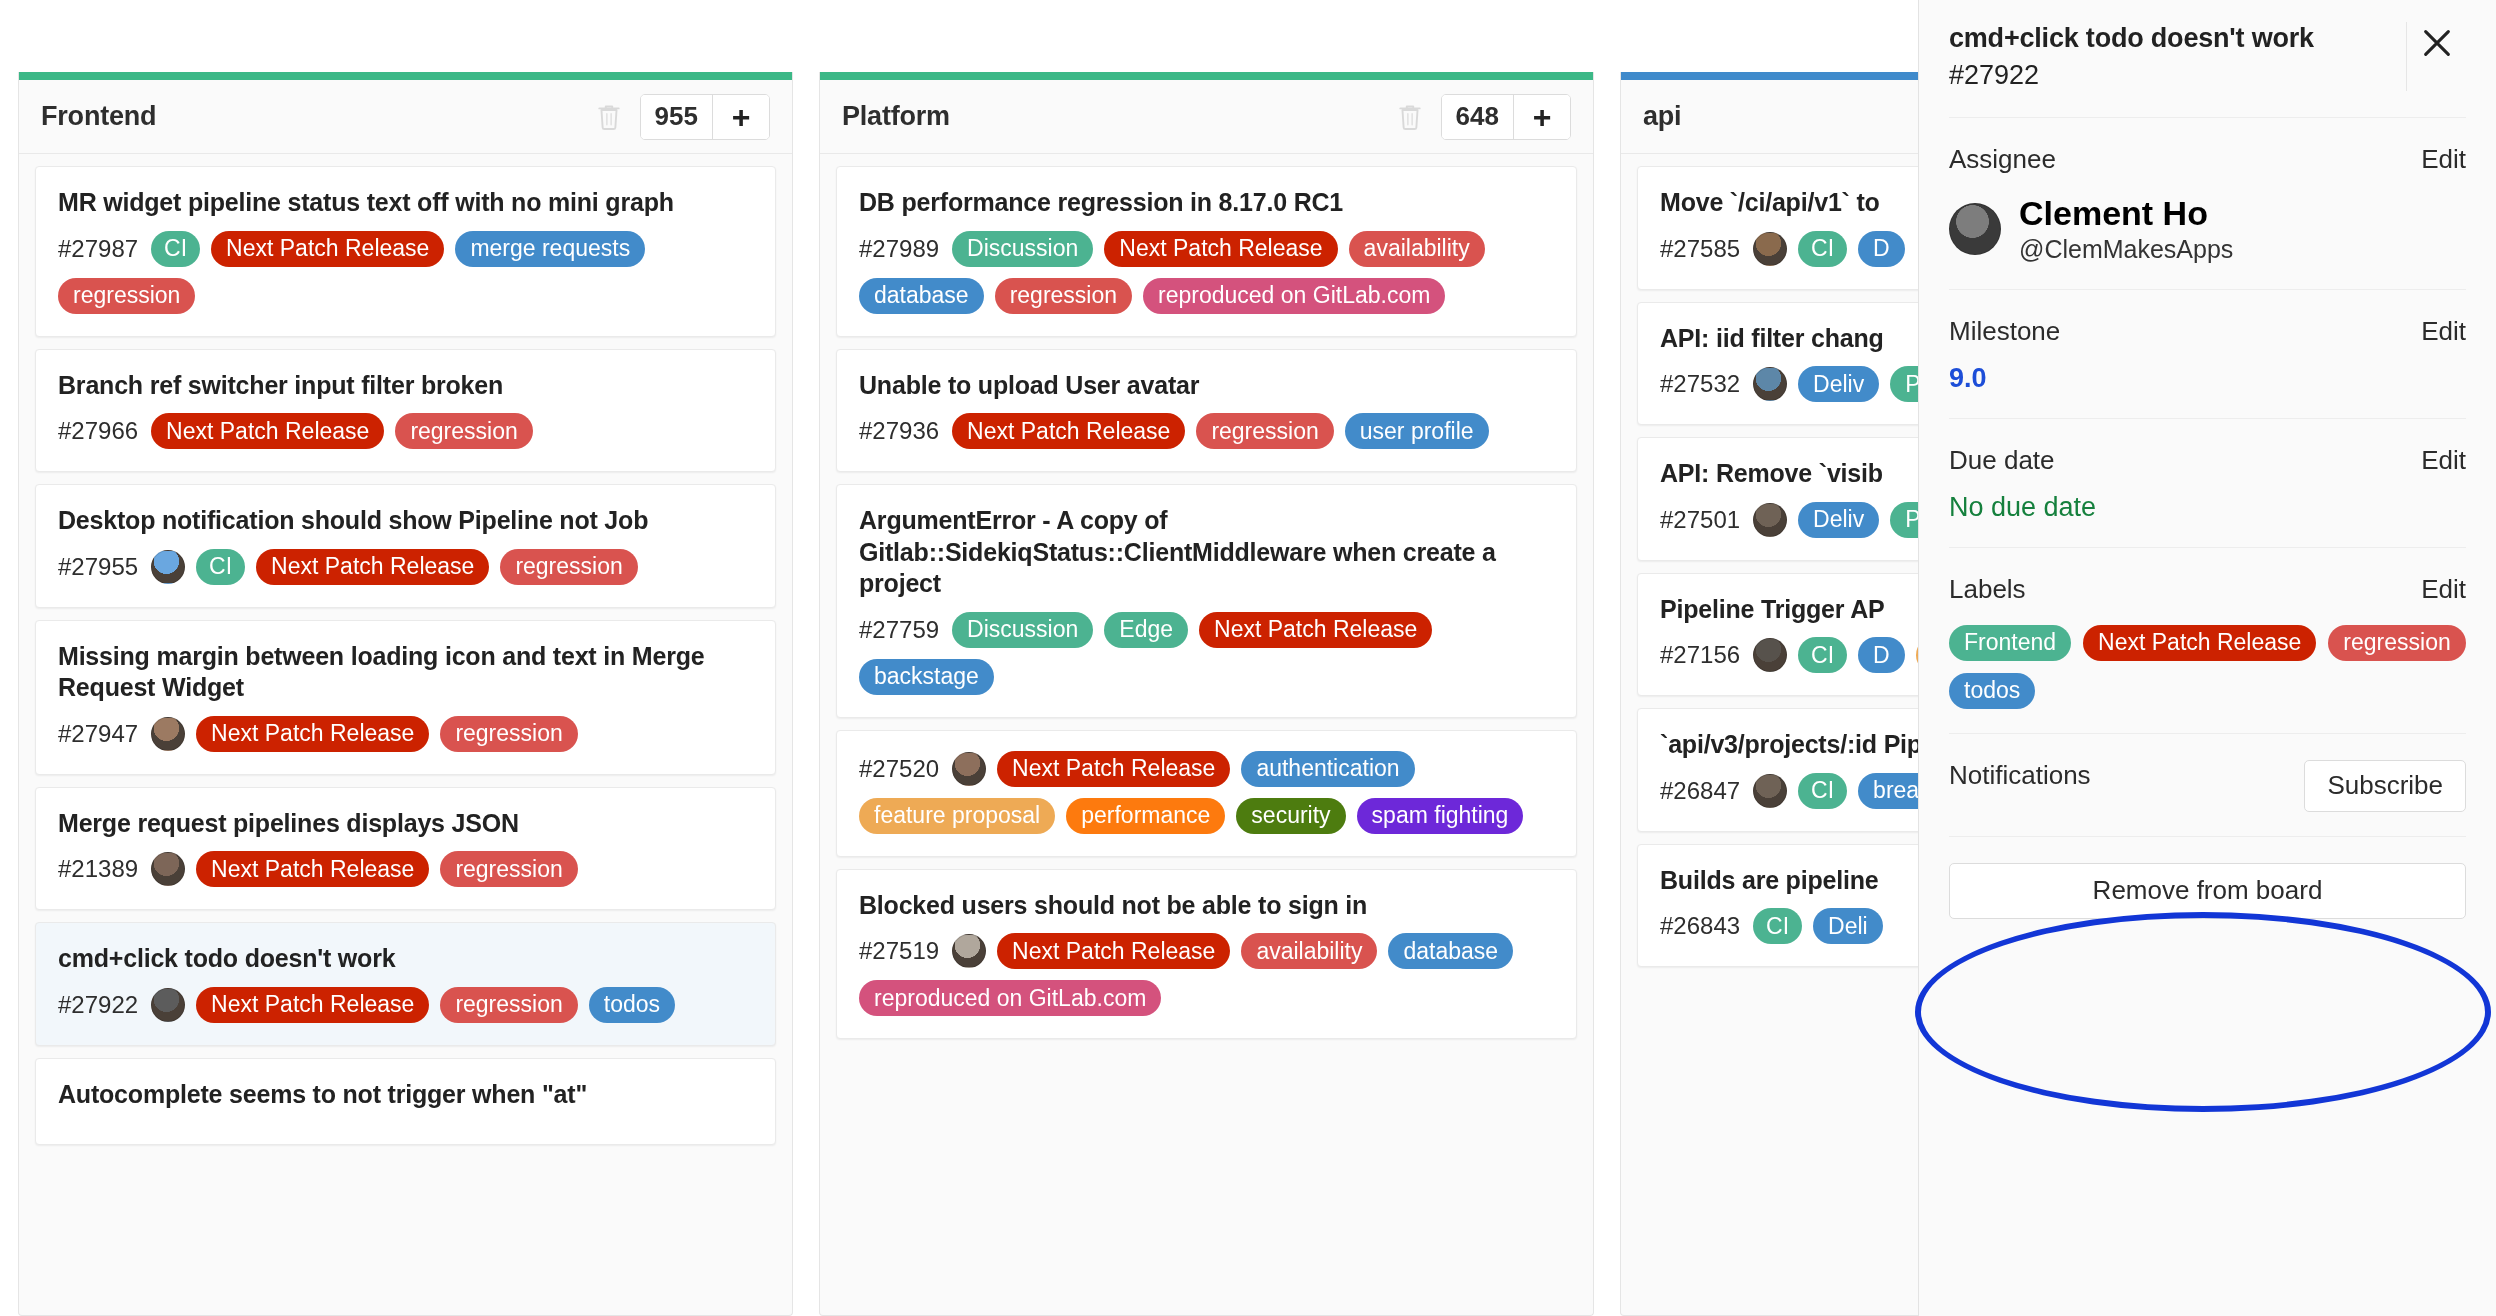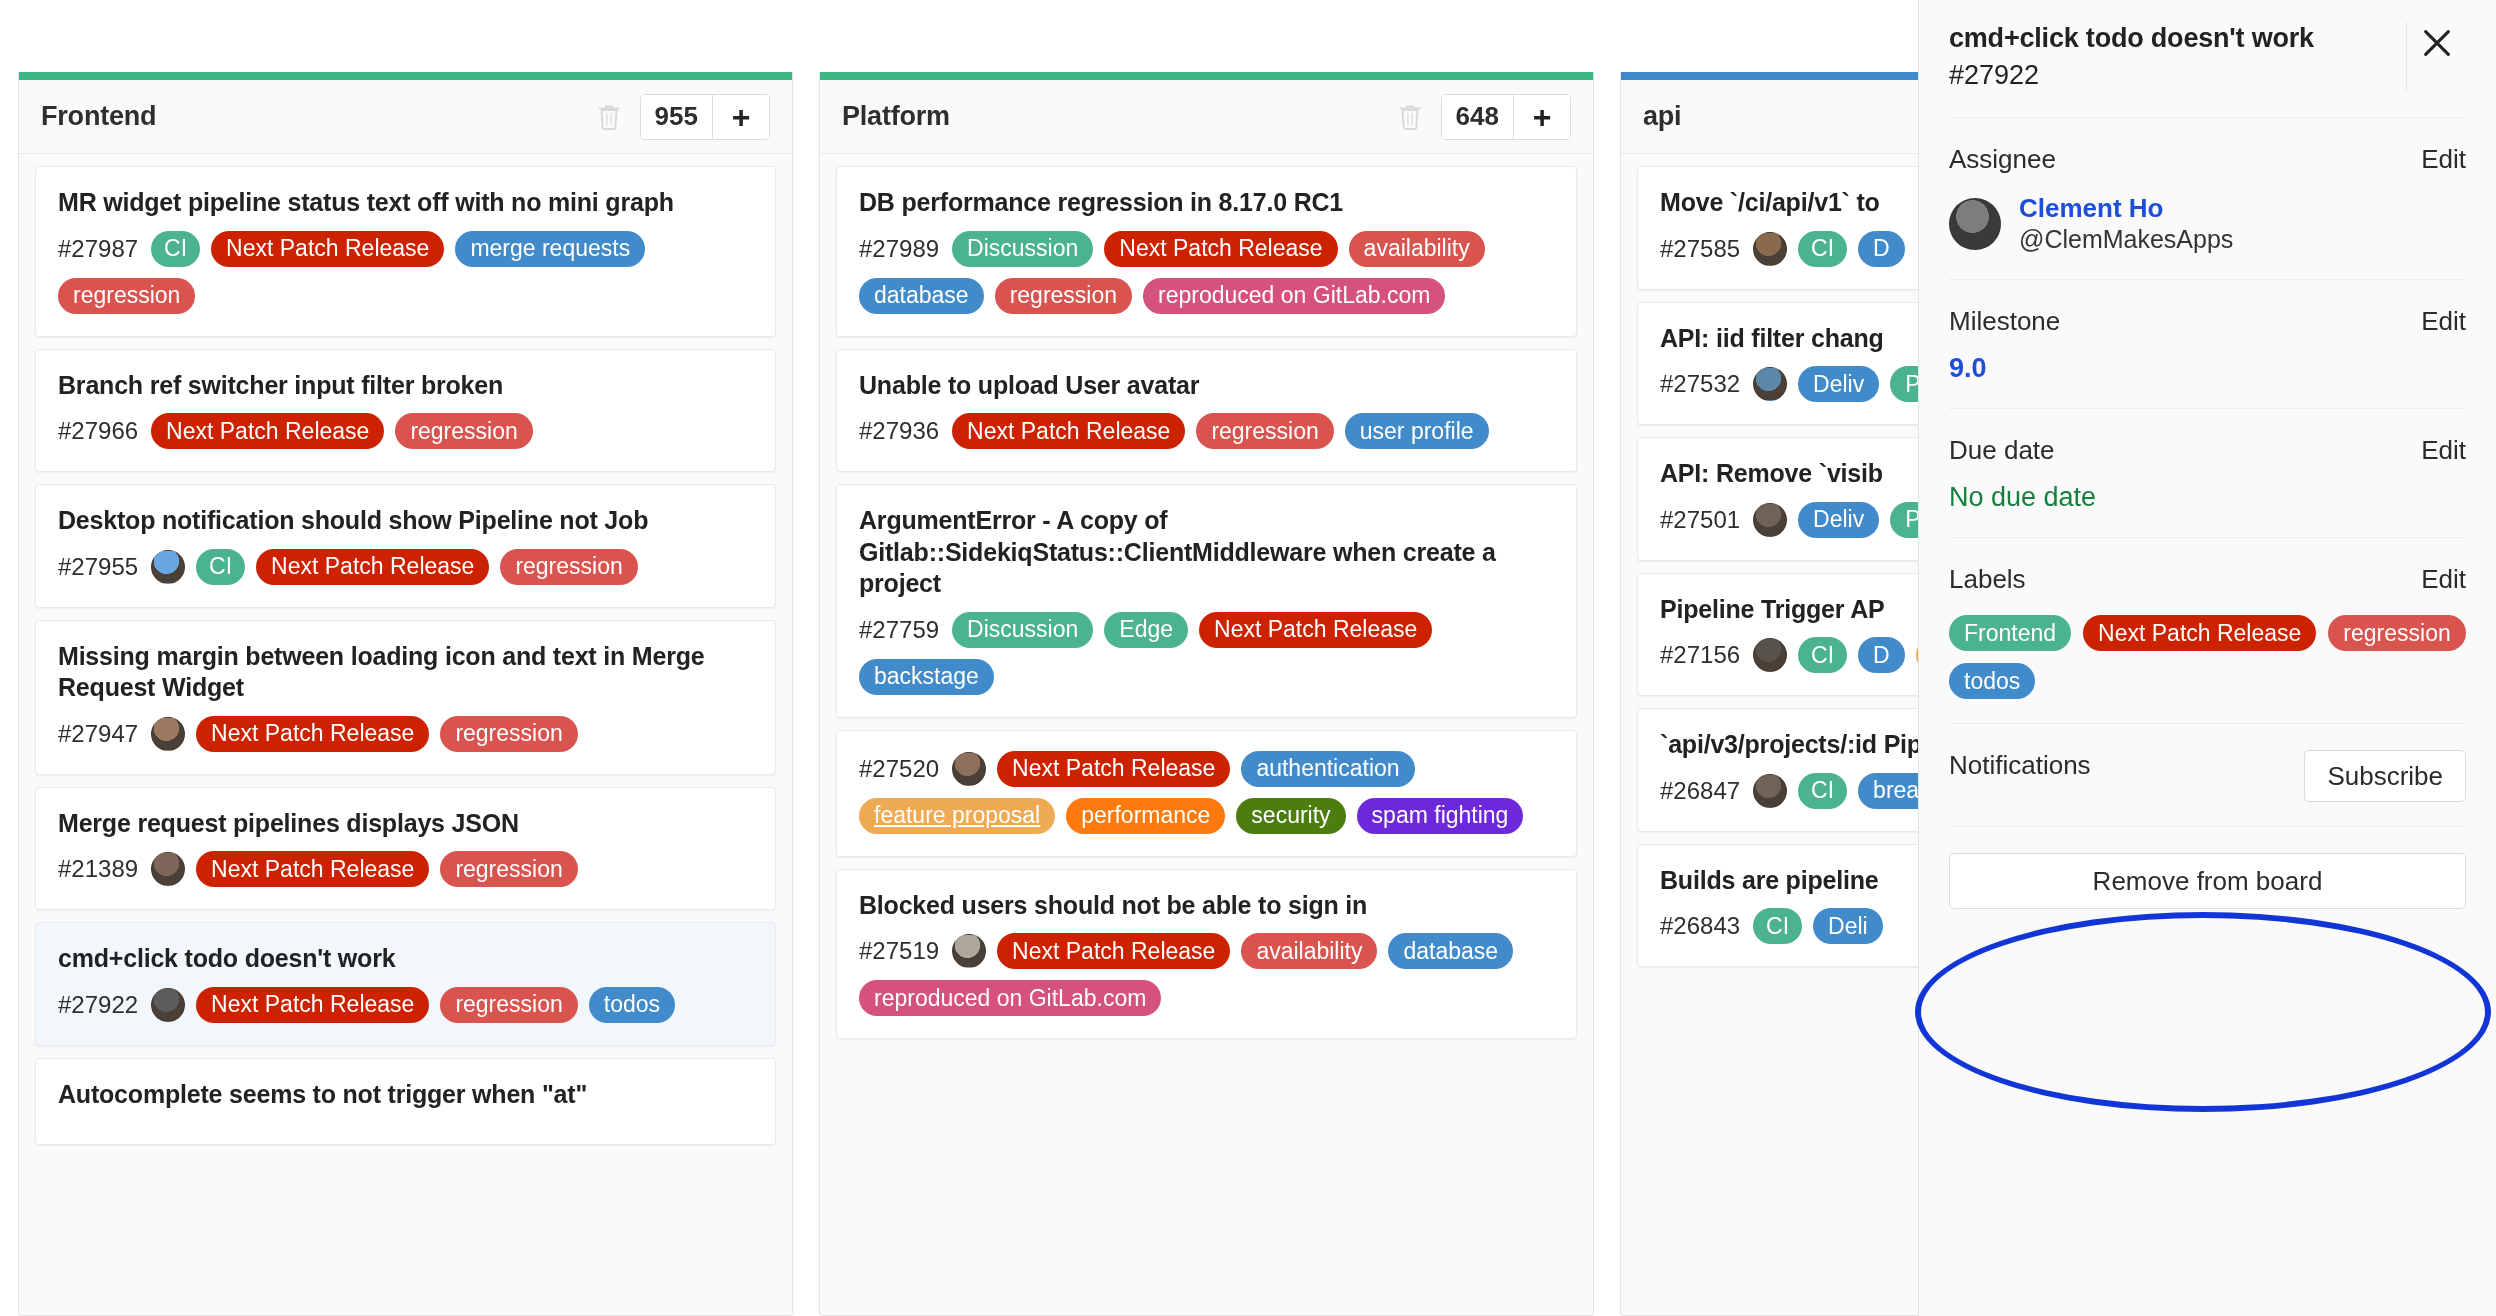--- a/index.html
+++ b/index.html
@@ -127,21 +127,21 @@
   .sb-section.nb { border-bottom: none; }
   .sb-row { display: flex; align-items: center; justify-content: space-between; }
   .sb-label { font-size: 26px; color: #2b2b2b; }
   .sb-edit { font-size: 26px; color: #2b2b2b; cursor: pointer; }
   .sb-assignee { display: flex; align-items: center; gap: 18px; margin-top: 18px; }
   .sb-assignee-avatar {
     width: 52px; height: 52px; border-radius: 50%;
     flex: 0 0 52px; background-size: cover;
     border: 1px solid rgba(0,0,0,.12);
   }
-  .sb-assignee-name { font-size: 26px; font-weight: 700; color: #1d4ed8; line-height: 1.2; }
+  .sb-assignee-name { font-size: 34px; font-weight: 700; color: #000000; line-height: 1.2; }
   .sb-assignee-handle { font-size: 25px; color: #333; line-height: 1.25; }
   .sb-value { font-size: 27px; font-weight: 700; color: #1d4ed8; margin-top: 16px; }
   .sb-value.muted { font-weight: 400; color: #15803d; }
   .sb-labels { display: flex; flex-wrap: wrap; gap: 12px; margin-top: 20px; }
   .sb-btn {
     display: inline-flex; align-items: center; justify-content: center;
     background: #fff; border: 1px solid #dcdcdc; border-radius: 5px;
     font-size: 26px; color: #2b2b2b; height: 52px; padding: 0 22px;
   }
   .sb-btn.block { width: 100%; height: 56px; }
@@ -290,21 +290,21 @@
             <span class="badge" style="background: rgb(204, 34, 0);">Next Patch Release</span>
             <span class="badge" style="background: rgb(66, 139, 202);">backstage</span>
           </div>
         </div>
         <div class="card">
           <div class="card-meta">
             <span class="issue-id">#27520</span>
             <span class="avatar" style="background: radial-gradient(circle at 45% 32%, rgb(141, 111, 92) 0px, rgb(141, 111, 92) 45%, rgb(74, 64, 56) 46%, rgb(74, 64, 56) 100%);"></span>
             <span class="badge" style="background: rgb(204, 34, 0);">Next Patch Release</span>
             <span class="badge" style="background: rgb(66, 139, 202);">authentication</span>
-            <span class="badge" style="background: rgb(238, 170, 85); text-decoration: underline;">feature proposal</span>
+            <span class="badge" style="background: rgb(238, 170, 85);">feature proposal</span>
             <span class="badge" style="background: rgb(253, 122, 14);">performance</span>
             <span class="badge" style="background: #4d7c0f;">security</span>
             <span class="badge" style="background: #6d28d9;">spam fighting</span>
           </div>
         </div>
         <div class="card">
           <div class="card-title">Blocked users should not be able to sign in</div>
           <div class="card-meta">
             <span class="issue-id">#27519</span>
             <span class="avatar" style="background: radial-gradient(circle at 45% 32%, rgb(176, 167, 156) 0px, rgb(176, 167, 156) 45%, rgb(74, 64, 56) 46%, rgb(74, 64, 56) 100%);"></span>

